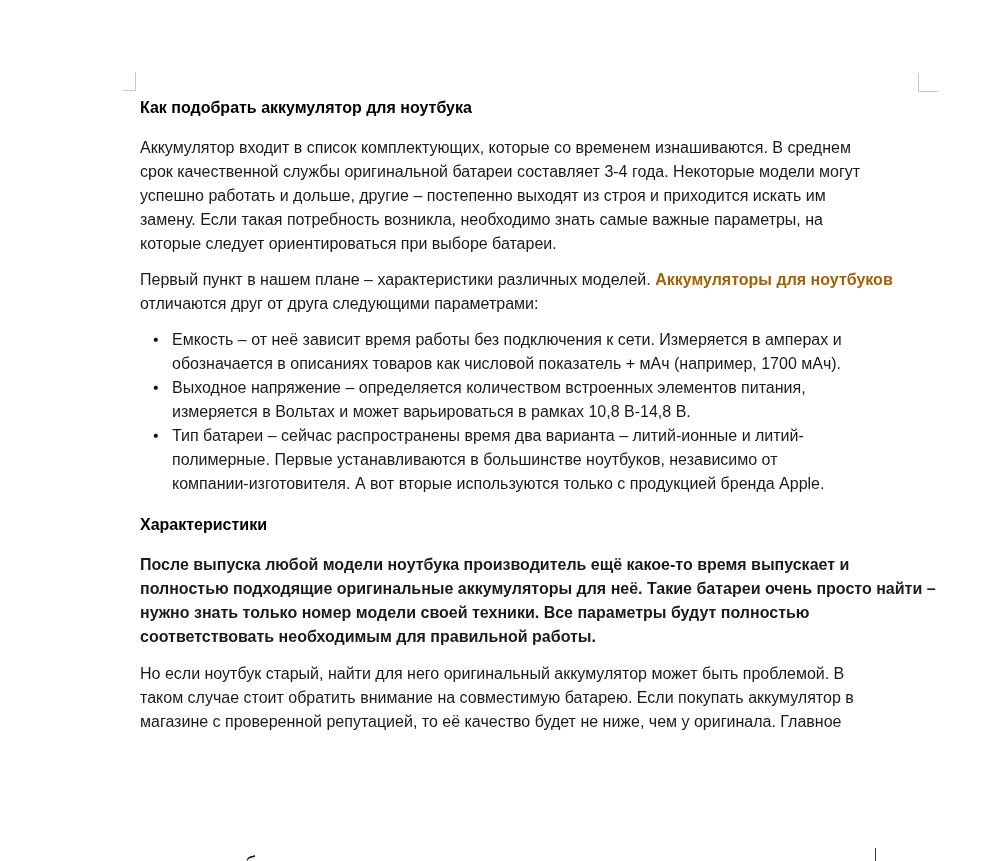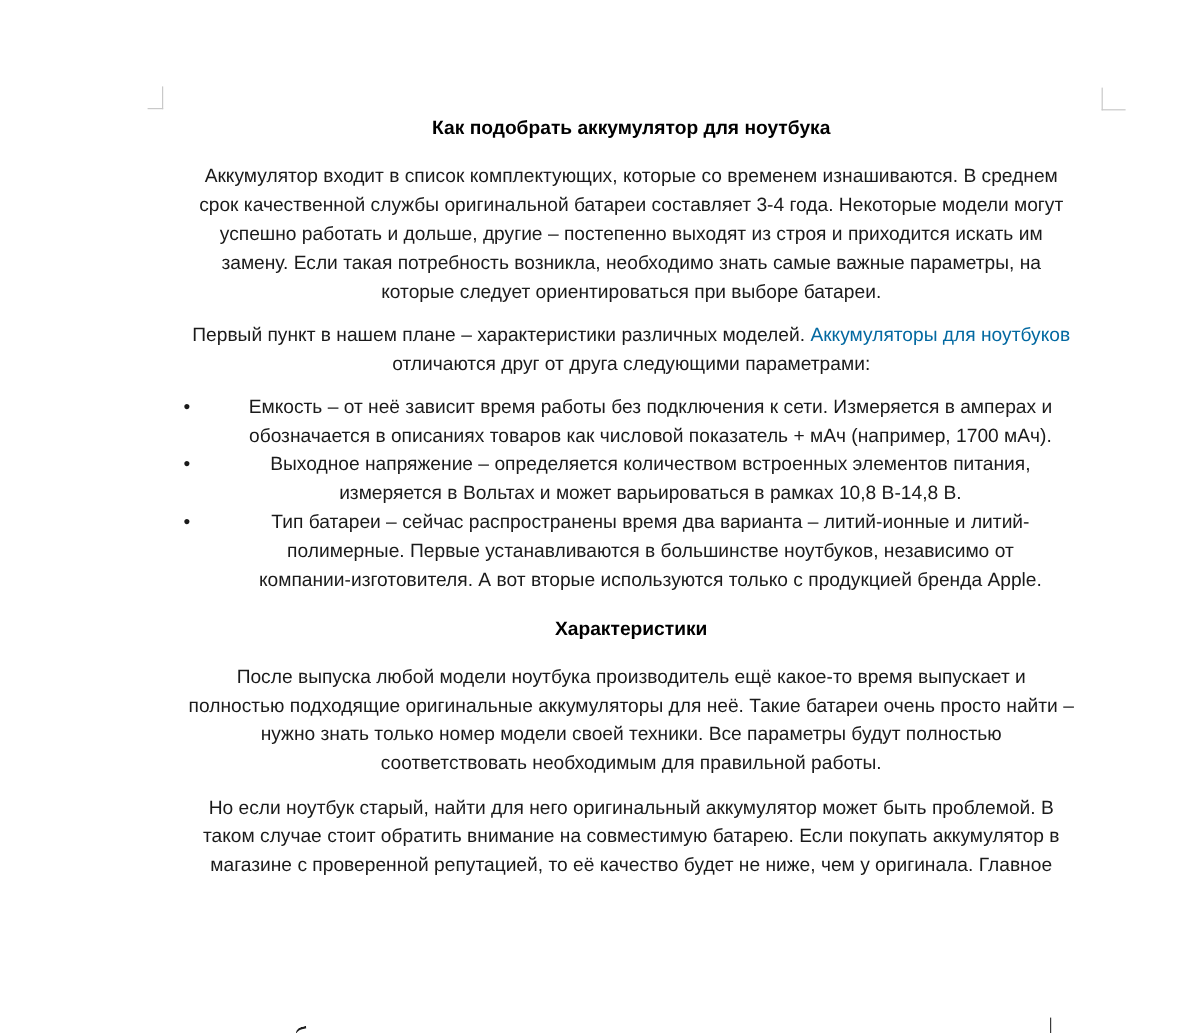--- a/index.html
+++ b/index.html
@@ -10,21 +10,20 @@
     background: #ffffff;
     overflow: hidden;
   }
   .canvas {
     position: relative;
     width: 984px;
     height: 861px;
     background: #ffffff;
     font-family: "Liberation Sans", sans-serif;
     color: #1a1a1a;
-    text-align: center;
   }
   
   .crop { position: absolute; }
   .crop-tl {
     left: 123px; top: 72px; width: 12px; height: 18px;
     border-right: 1px solid #c9c9c9;
     border-bottom: 1px solid #c9c9c9;
   }
   .crop-tr {
     left: 918px; top: 73px; width: 19px; height: 18px;
@@ -47,39 +46,39 @@
     margin: 0 0 16px 0;
     white-space: pre;
   }
   p {
     margin: 0;
     white-space: pre;
   }
   .p-intro   { margin: 0 0 12px 0; }
   .p-lead    { margin: 0 0 12px 0; }
   .p-summary { margin: 0 0 13px 0; }
-  .p-compat1 { margin: 4px 0 13px 0; }
+  .p-compat1 { margin: 4px 0 13px 0; font-weight: bold; }
   .p-compat2 { margin: 0; }
   ul {
     list-style: none;
     margin: 0 0 17px 0;
     padding: 0 0 0 32px;
   }
   li {
     position: relative;
     white-space: pre;
   }
   li::before {
     content: "\2022";
     position: absolute;
     left: -19px;
     top: 0;
     color: #1a1a1a;
   }
-  strong { font-weight: normal; color: #0369a1; }
+  strong { font-weight: bold; color: #a16207; }
   .caret {
     position: absolute;
     left: 875px;
     top: 848px;
     width: 1px;
     height: 13px;
     background: #3a3a3a;
   }
   .fragment {
     position: absolute;

